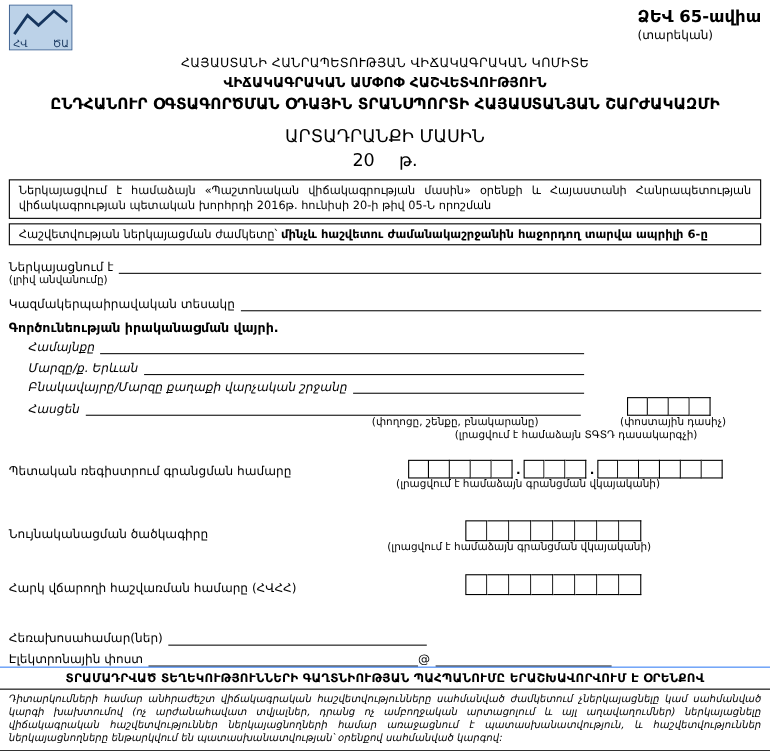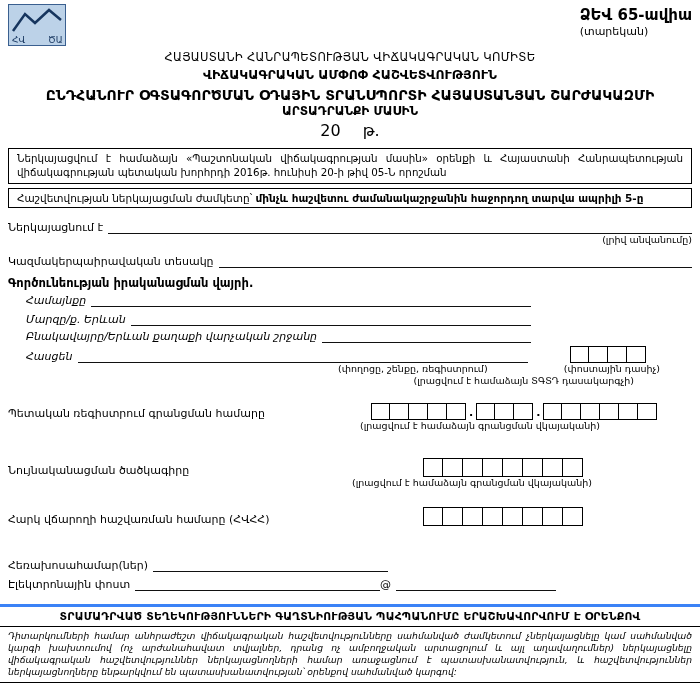--- a/index.html
+++ b/index.html
@@ -10,52 +10,52 @@
   .header { display:flex; justify-content:space-between; align-items:flex-start; height:44px; }
   .logo { width:58px; height:32px; }
   .form-code { padding-top:2px; }
   .form-code .code { font-weight:bold; font-size:15px; }
   .form-code .period { font-size:11px; margin-top:1px; }
 
   .titles { text-align:center; }
   .t1 { font-size:11.5px; letter-spacing:.3px; margin-top:2px; }
   .t2 { font-size:12.5px; font-weight:bold; margin-top:3px; }
   .t3 { font-size:14px; font-weight:bold; margin-top:5px; }
-  .t4 { font-size:12px; font-weight:bold; margin-top:1px; }
+  .t4 { font-size:16px; font-weight:normal; margin-top:11px; }
   .year { font-size:16px; margin-top:3px; }
   .year .ygap { display:inline-block; width:22px; }
 
   .lawbox { border:1px solid #000; margin-top:8px; padding:3px 8px; font-size:10.3px; line-height:1.35; text-align:justify; }
   .deadlinebox { border:1px solid #000; margin-top:4px; padding:3px 8px; font-size:10.5px; }
 
   .frow { display:flex; align-items:flex-end; }
   .lbl { white-space:nowrap; }
   .i { font-style:italic; }
   .b { font-weight:bold; }
   .fill { border-bottom:1px solid #111; height:14px; flex:1; margin-left:5px; }
   .fillfix { border-bottom:1px solid #111; height:14px; margin-left:5px; flex:none; }
   .indent { margin-left:18px; }
   .short { width:505px; }
 
   .hintrow { display:flex; font-size:9.5px; line-height:12px; }
   .hint { white-space:nowrap; }
-  .center { justify-content:flex-end; }
+  .center { justify-content:flex-start; }
 
   .cells { display:flex; }
   .cell { width:19px; height:17px; border:1px solid #000; border-left:none; background:#fff; display:inline-block; }
   .cells .cell:first-child { border-left:1px solid #000; }
   .cells.big .cell { width:20px; height:19px; }
   .cellgroup { display:flex; align-items:flex-end; margin-left:8px; }
   .dot { margin:0 3px; font-weight:bold; line-height:15px; }
 
   .w415 { width:415px; flex:none; }
   .w355 { width:355px; flex:none; }
 
   .bottom { position:absolute; left:0; right:0; bottom:0; }
-  .conf { border-top:3px solid #3b82f6; border-bottom:1px solid #000; text-align:center; font-weight:bold; font-size:10.8px; letter-spacing:.2px; padding:3px 4px; }
+  .conf { border-top:1px solid #3b82f6; border-bottom:1px solid #000; text-align:center; font-weight:bold; font-size:10.8px; letter-spacing:.2px; padding:3px 4px; }
   .liab { padding:3px 8px 4px; font-style:italic; font-size:9.2px; line-height:1.3; text-align:justify; border-bottom:1px solid #000; }
 </style>
 </head>
 <body>
 
 <div class="page">
 
   <div class="header">
     <div class="logo">
       <svg width="58" height="42" viewBox="0 0 58 42">
@@ -78,21 +78,21 @@
     <div class="t4">ԱՐՏԱԴՐԱՆՔԻ ՄԱՍԻՆ</div>
     <div class="year">
       <span>20</span><span class="ygap"></span><span>թ.</span>
     </div>
   </div>
 
   <div class="lawbox">Ներկայացվում է համաձայն «Պաշտոնական վիճակագրության մասին» օրենքի և Հայաստանի Հանրապետության վիճակագրության պետական խորհրդի 2016թ. հունիսի 20-ի թիվ 05-Ն որոշման</div>
 
   <div class="deadlinebox">
     <span>Հաշվետվության ներկայացման ժամկետը՝</span>
-    <span class="b">մինչև հաշվետու ժամանակաշրջանին հաջորդող տարվա ապրիլի 5-ը</span>
+    <span class="b">մինչև հաշվետու ժամանակաշրջանին հաջորդող տարվա ապրիլի 6-ը</span>
   </div>
 
   <div class="frow" style="margin-top:12px">
     <span class="lbl">Ներկայացնում է</span>
     <span class="fill"></span>
   </div>
   <div class="hintrow center">
     <span class="hint">(լրիվ անվանումը)</span>
   </div>
 
@@ -107,36 +107,36 @@
     <span class="lbl i">Համայնքը</span>
     <span class="fill"></span>
   </div>
 
   <div class="frow indent short" style="margin-top:5px">
     <span class="lbl i">Մարզը/ք. Երևան</span>
     <span class="fill"></span>
   </div>
 
   <div class="frow indent short" style="margin-top:3px">
-    <span class="lbl i">Բնակավայրը/Երևան քաղաքի վարչական շրջանը</span>
+    <span class="lbl i">Բնակավայրը/Մարզը քաղաքի վարչական շրջանը</span>
     <span class="fill"></span>
   </div>
 
   <div class="frow indent" style="margin-top:3px">
     <span class="lbl i">Հասցեն</span>
     <span class="fill"></span>
     <span class="cells" style="margin-left:42px; margin-right:46px">
         <span class="cell"></span>
         <span class="cell"></span>
         <span class="cell"></span>
         <span class="cell"></span>
       </span>
   </div>
   <div class="hintrow">
-    <span class="hint" style="margin-left:330px">(փողոցը, շենքը, ռեգիստրում)</span>
+    <span class="hint" style="margin-left:330px">(փողոցը, շենքը, բնակարանը)</span>
     <span class="hint" style="margin-left:auto; margin-right:32px">(փոստային դասիչ)</span>
   </div>
 
   <div class="hintrow">
     <span class="hint" style="margin-left:auto; margin-right:58px">(լրացվում է համաձայն ՏԳՏԴ դասակարգչի)</span>
   </div>
 
   <div class="frow" style="margin-top:16px">
     <span class="lbl w355">Պետական ռեգիստրում գրանցման համարը</span>
     <span class="cellgroup">

